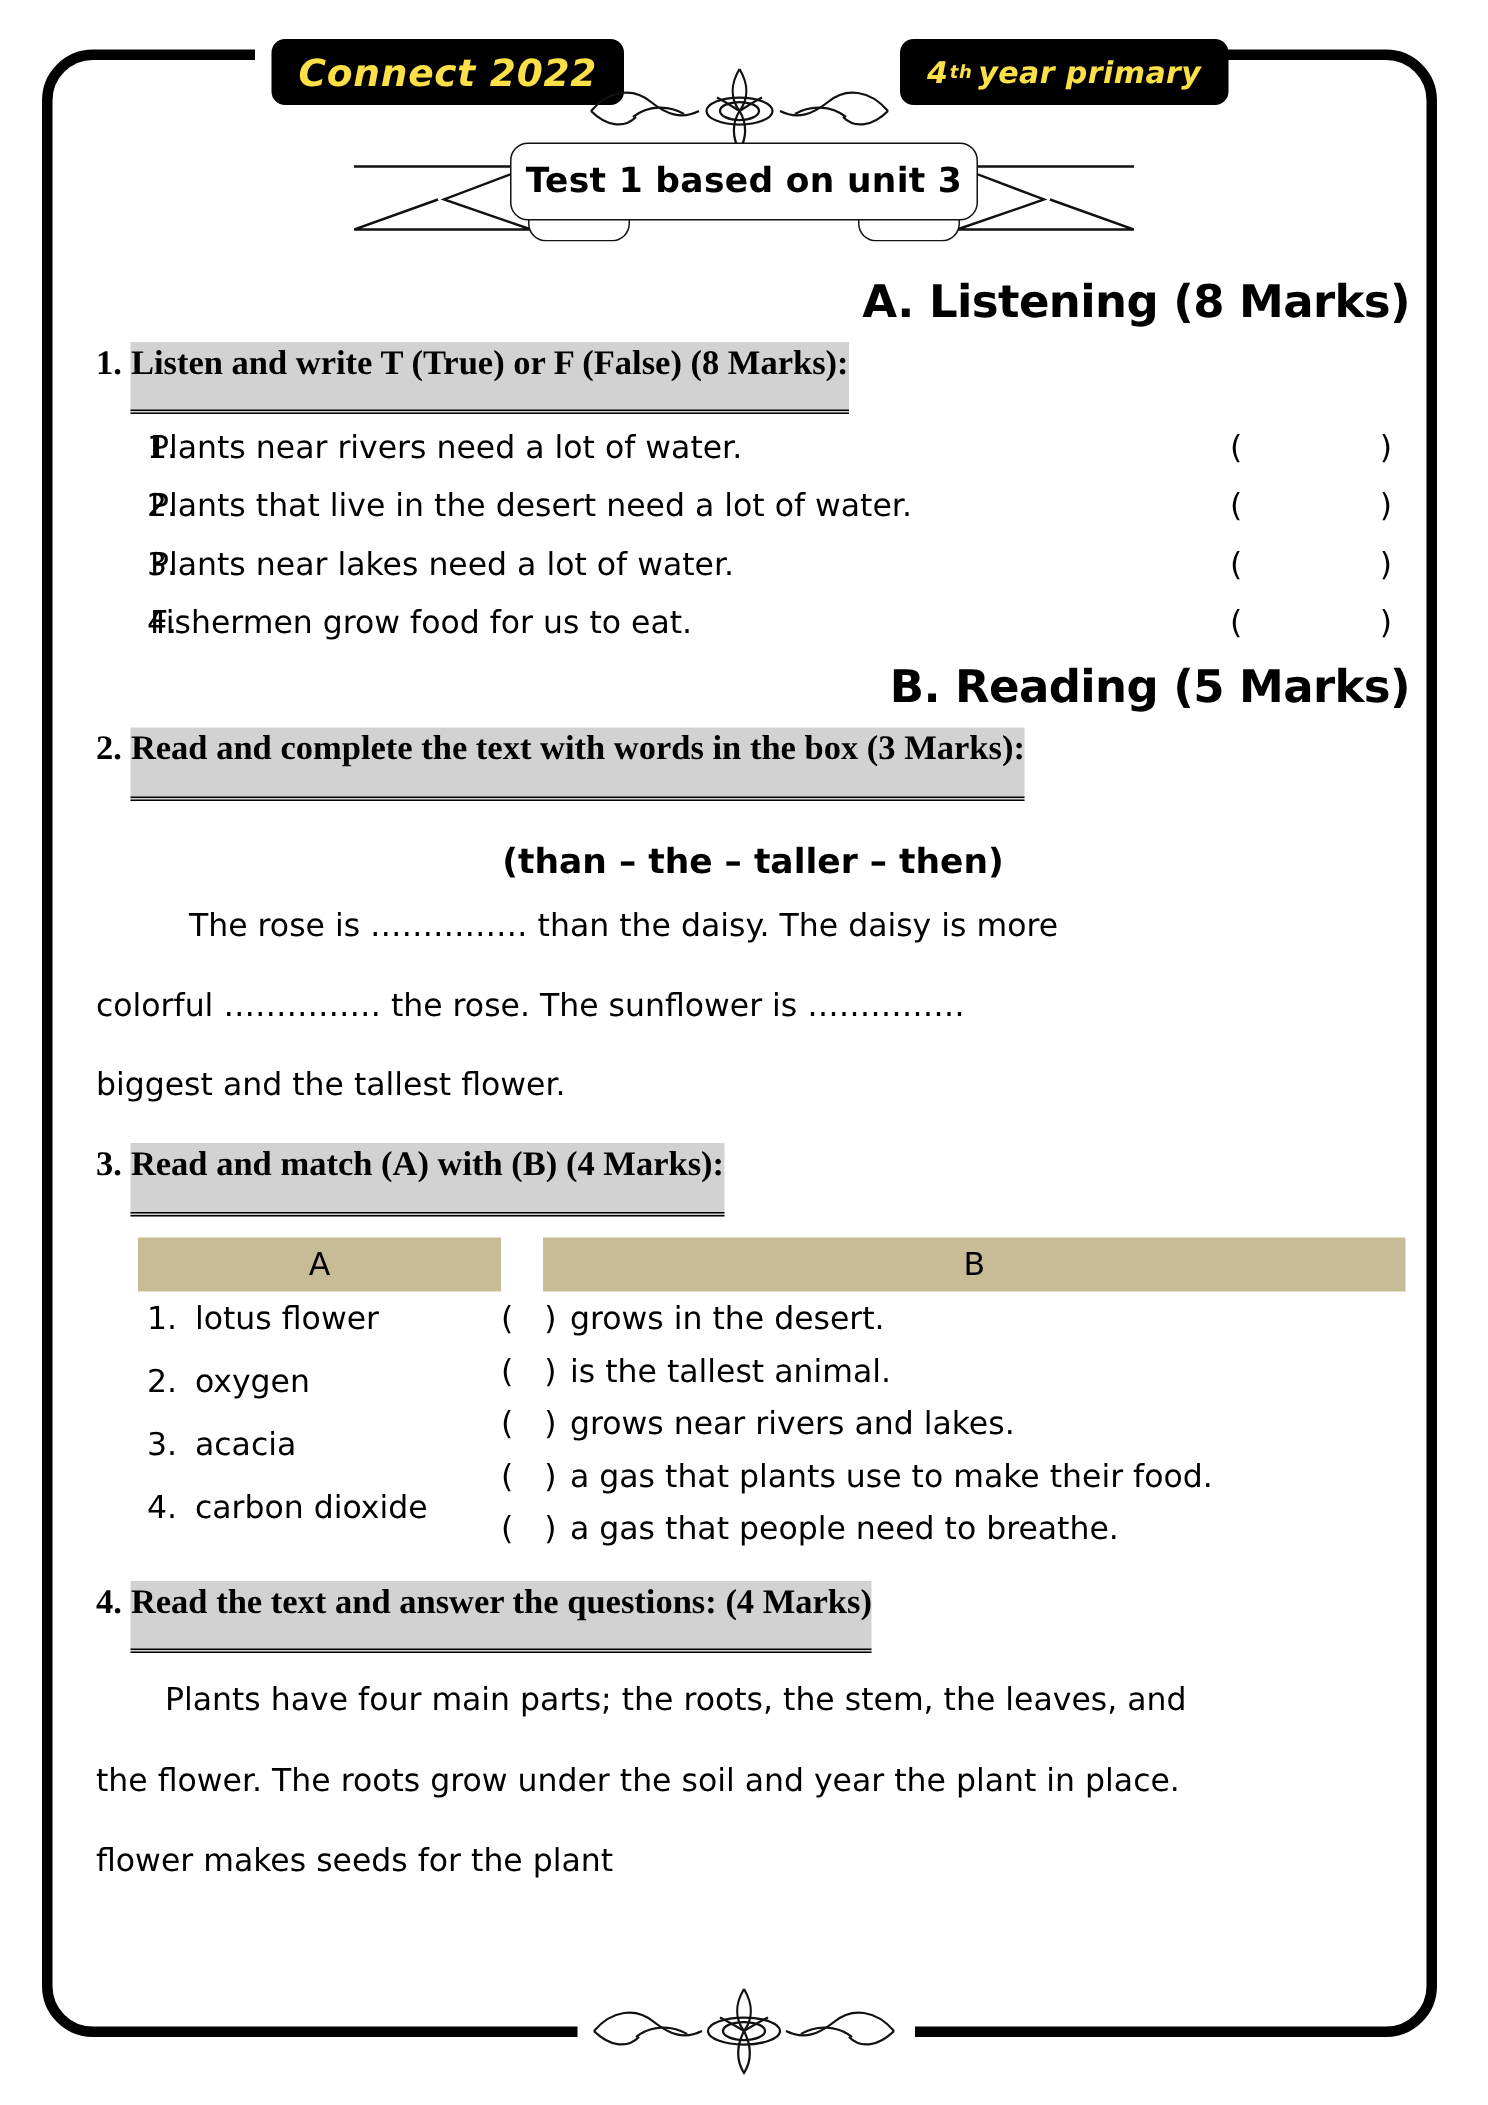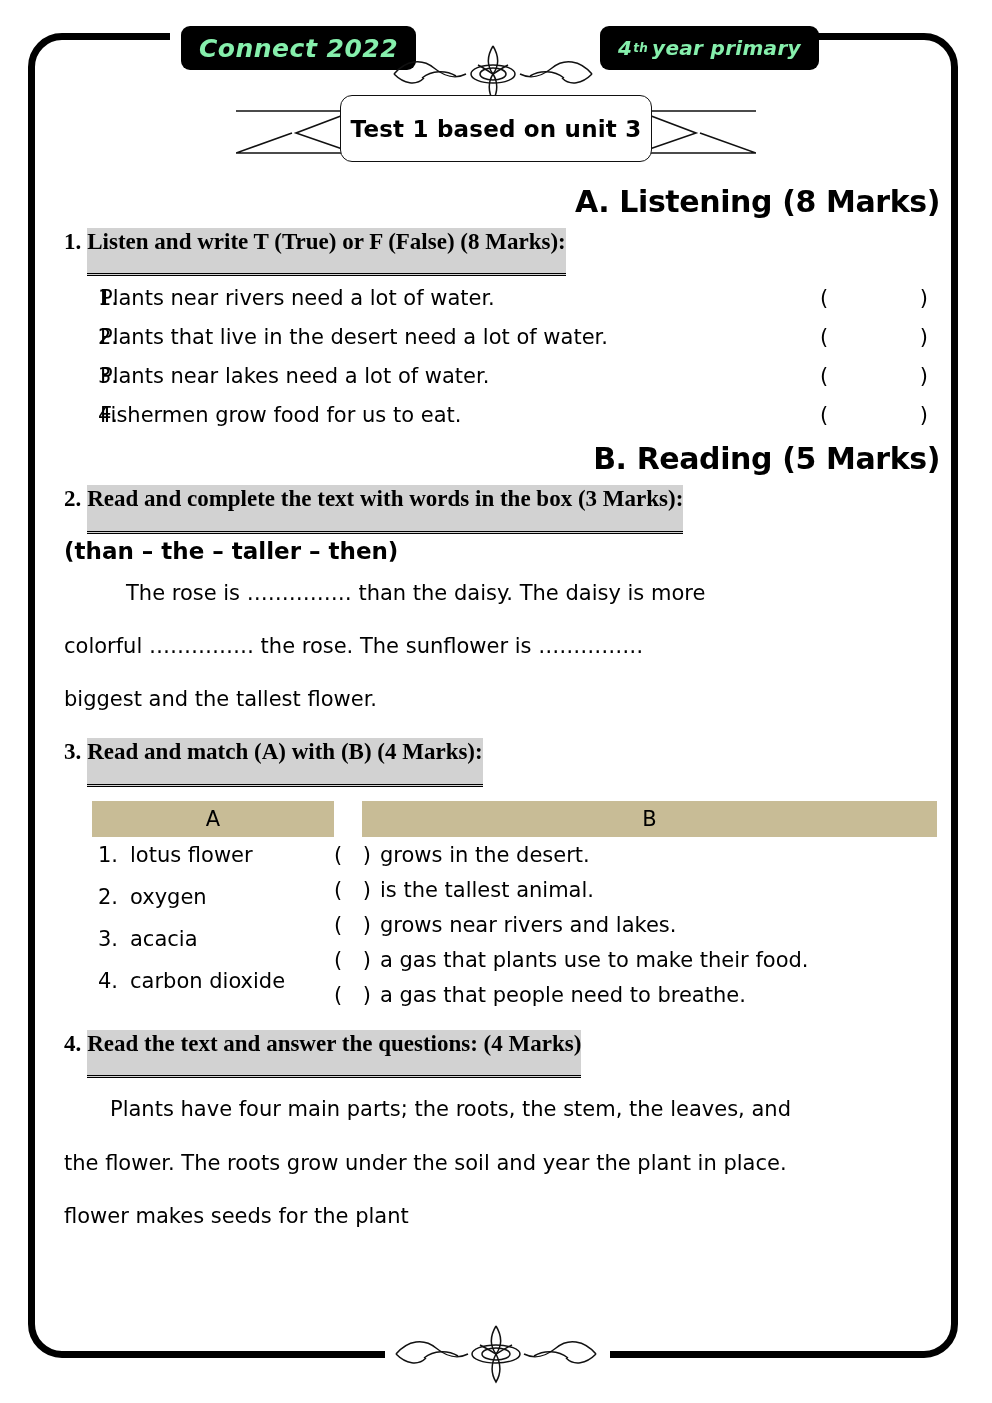--- a/index.html
+++ b/index.html
@@ -42,21 +42,21 @@
     top: 26px;
     width: 992px;
     height: 54px;
   }
   .badge {
     position: absolute;
     top: 0;
     height: 44px;
     background: #000;
     border-radius: 9px;
-    color: #86efac;
+    color: #fde047;
     display: flex;
     align-items: center;
     justify-content: flex-start;
     padding: 0 18px;
     box-sizing: border-box;
     font-family: "DejaVu Sans", sans-serif;
     font-weight: bold;
     font-style: italic;
     white-space: nowrap;
   }
@@ -112,21 +112,21 @@
     background: #fff;
     box-sizing: border-box;
   }
   .ribbon-fold-left  { left: 116px; }
   .ribbon-fold-right { left: 336px; }
   .ribbon-box {
     position: absolute;
     left: 104px;
     top: 0px;
     width: 312px;
-    height: 67px;
+    height: 52px;
     border: 1.8px solid #111;
     border-radius: 12px;
     background: #fff;
     display: flex;
     align-items: center;
     justify-content: center;
     box-sizing: border-box;
   }
   .ribbon-box span {
     font-family: "DejaVu Sans", sans-serif;
@@ -211,23 +211,24 @@
   .tf-row .paren {
     flex: 0 0 120px;
     display: flex;
     justify-content: space-between;
     padding-right: 12px;
     box-sizing: border-box;
   }
 
   
   .wordbox {
+    text-align: center;
     font-weight: bold;
     font-size: 23px;
-    margin-top: 4px;
+    margin-top: 28px;
   }
 
   
   .para {
     text-align: justify;
     line-height: 2.26;
     margin-top: 6px;
   }
   .para.indent { text-indent: 62px; }
   .para.indent-sm { text-indent: 46px; }

